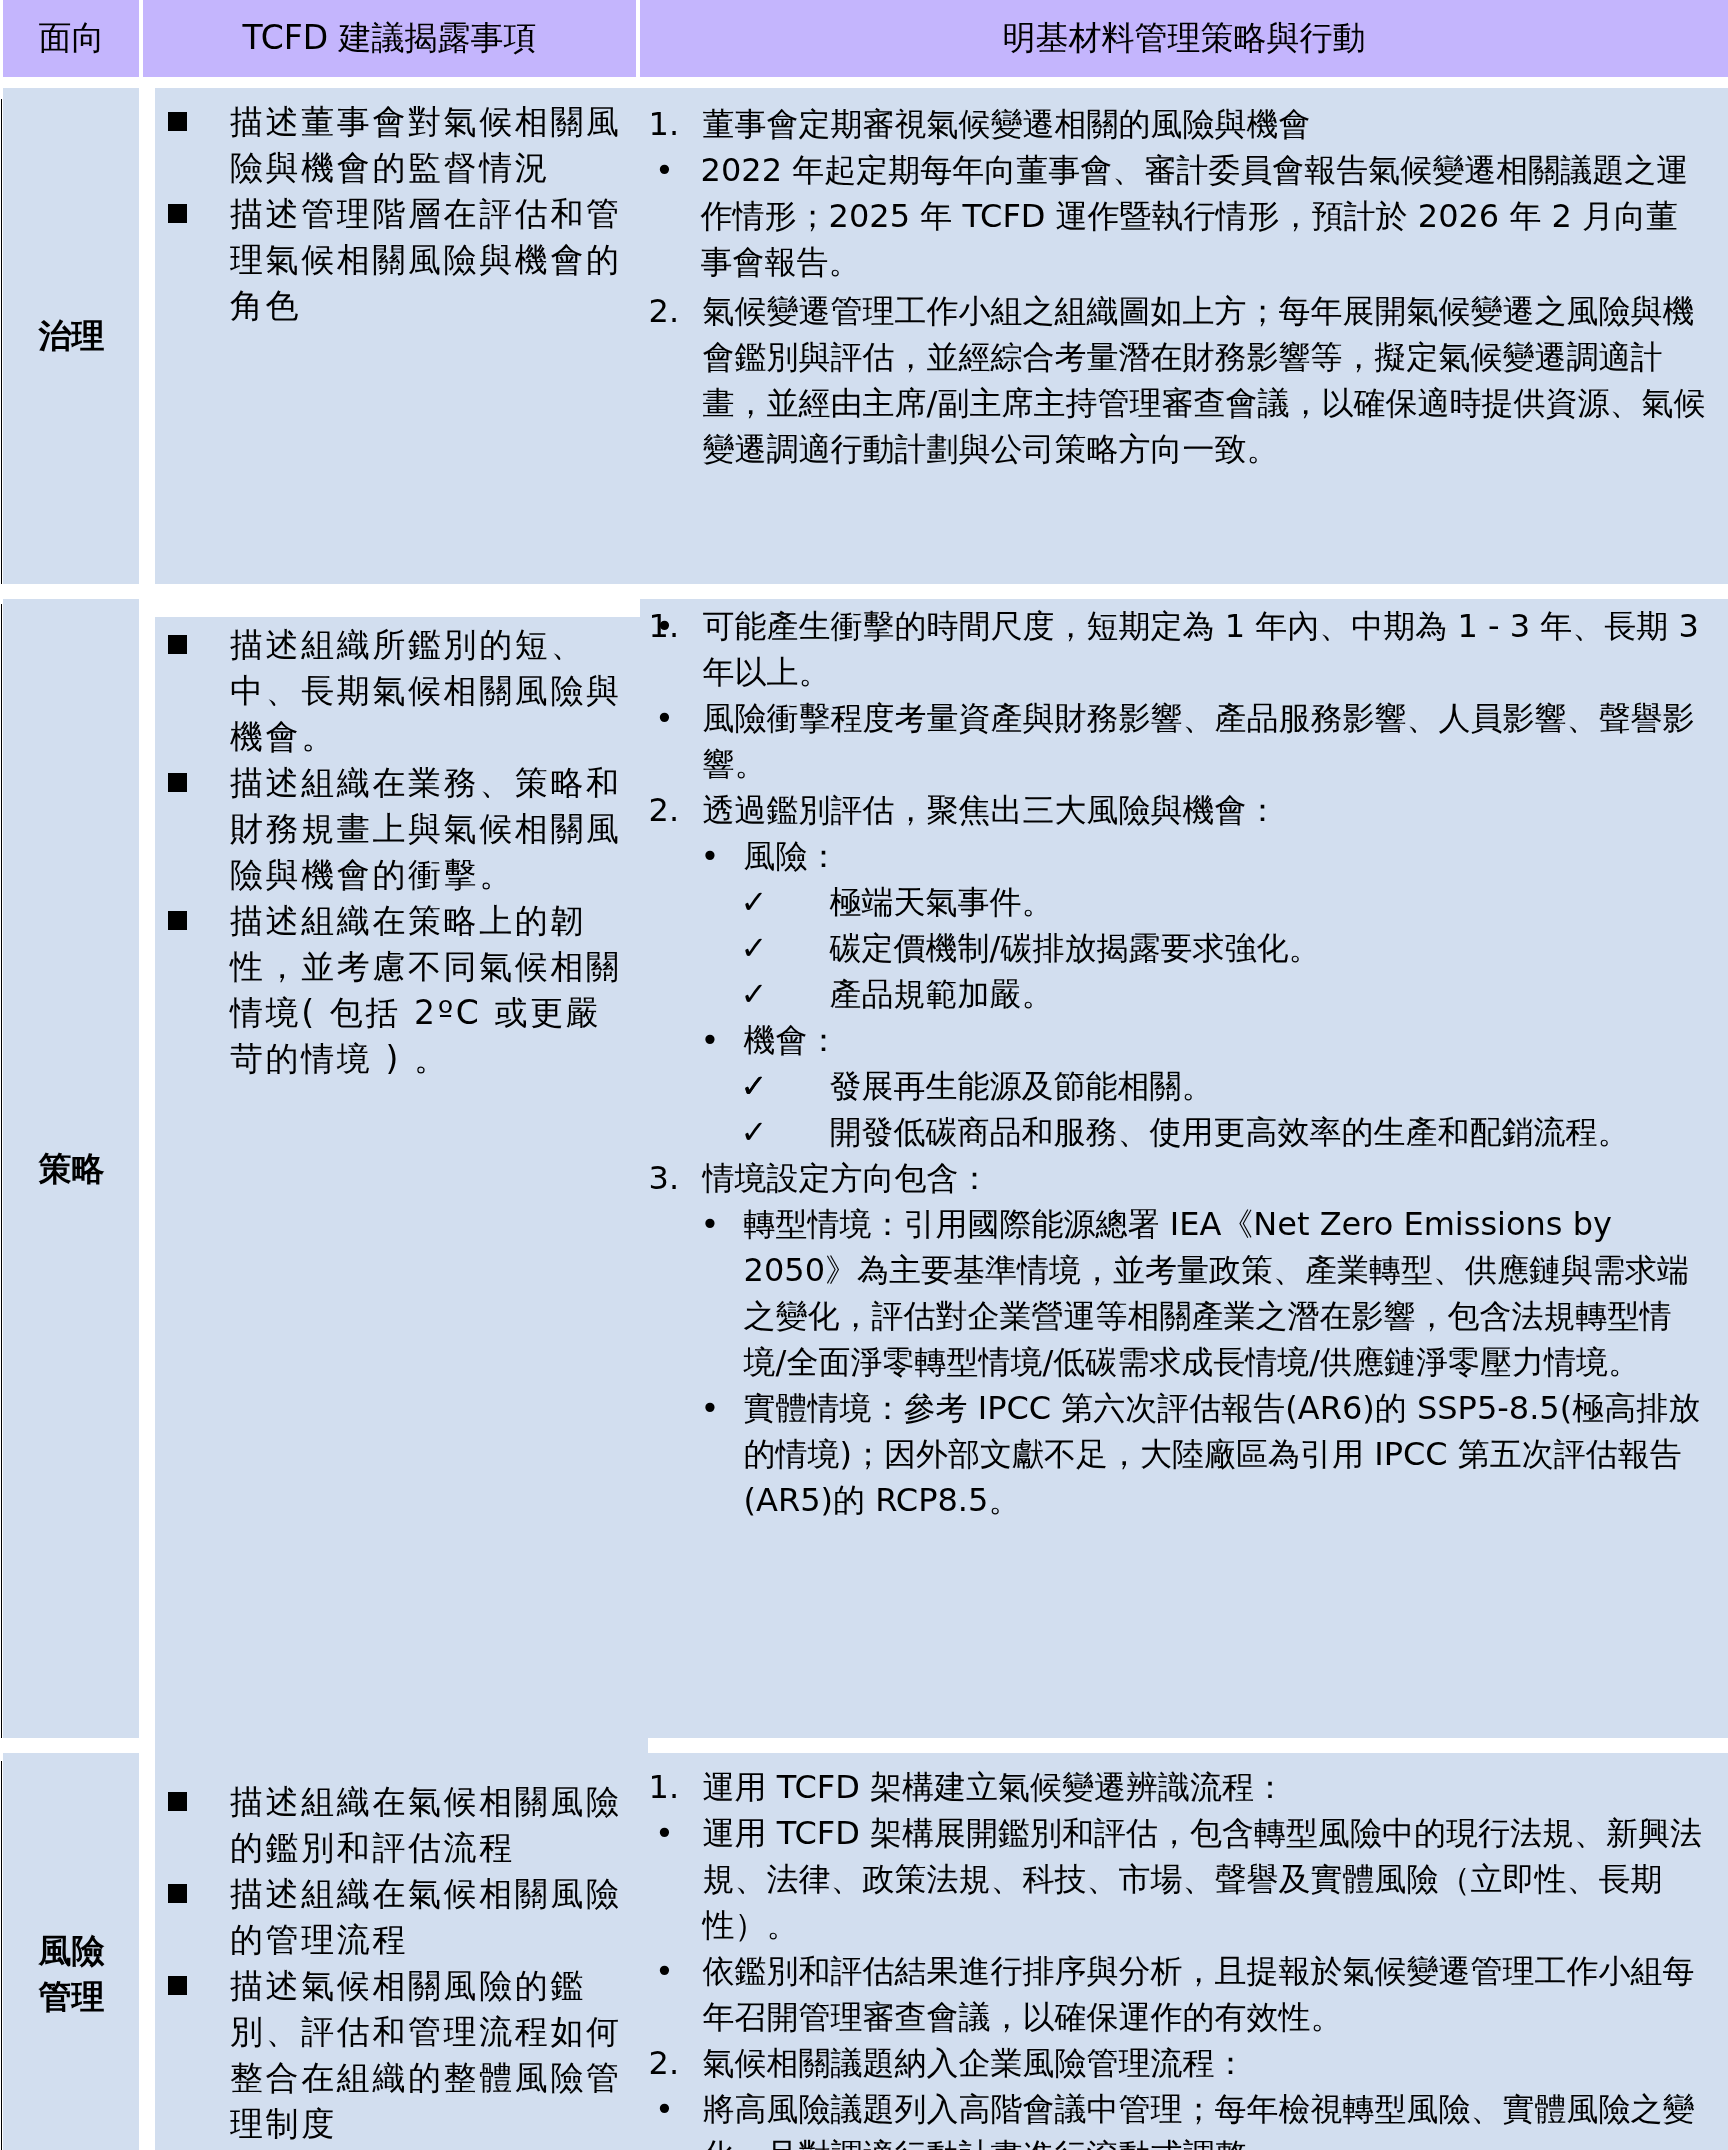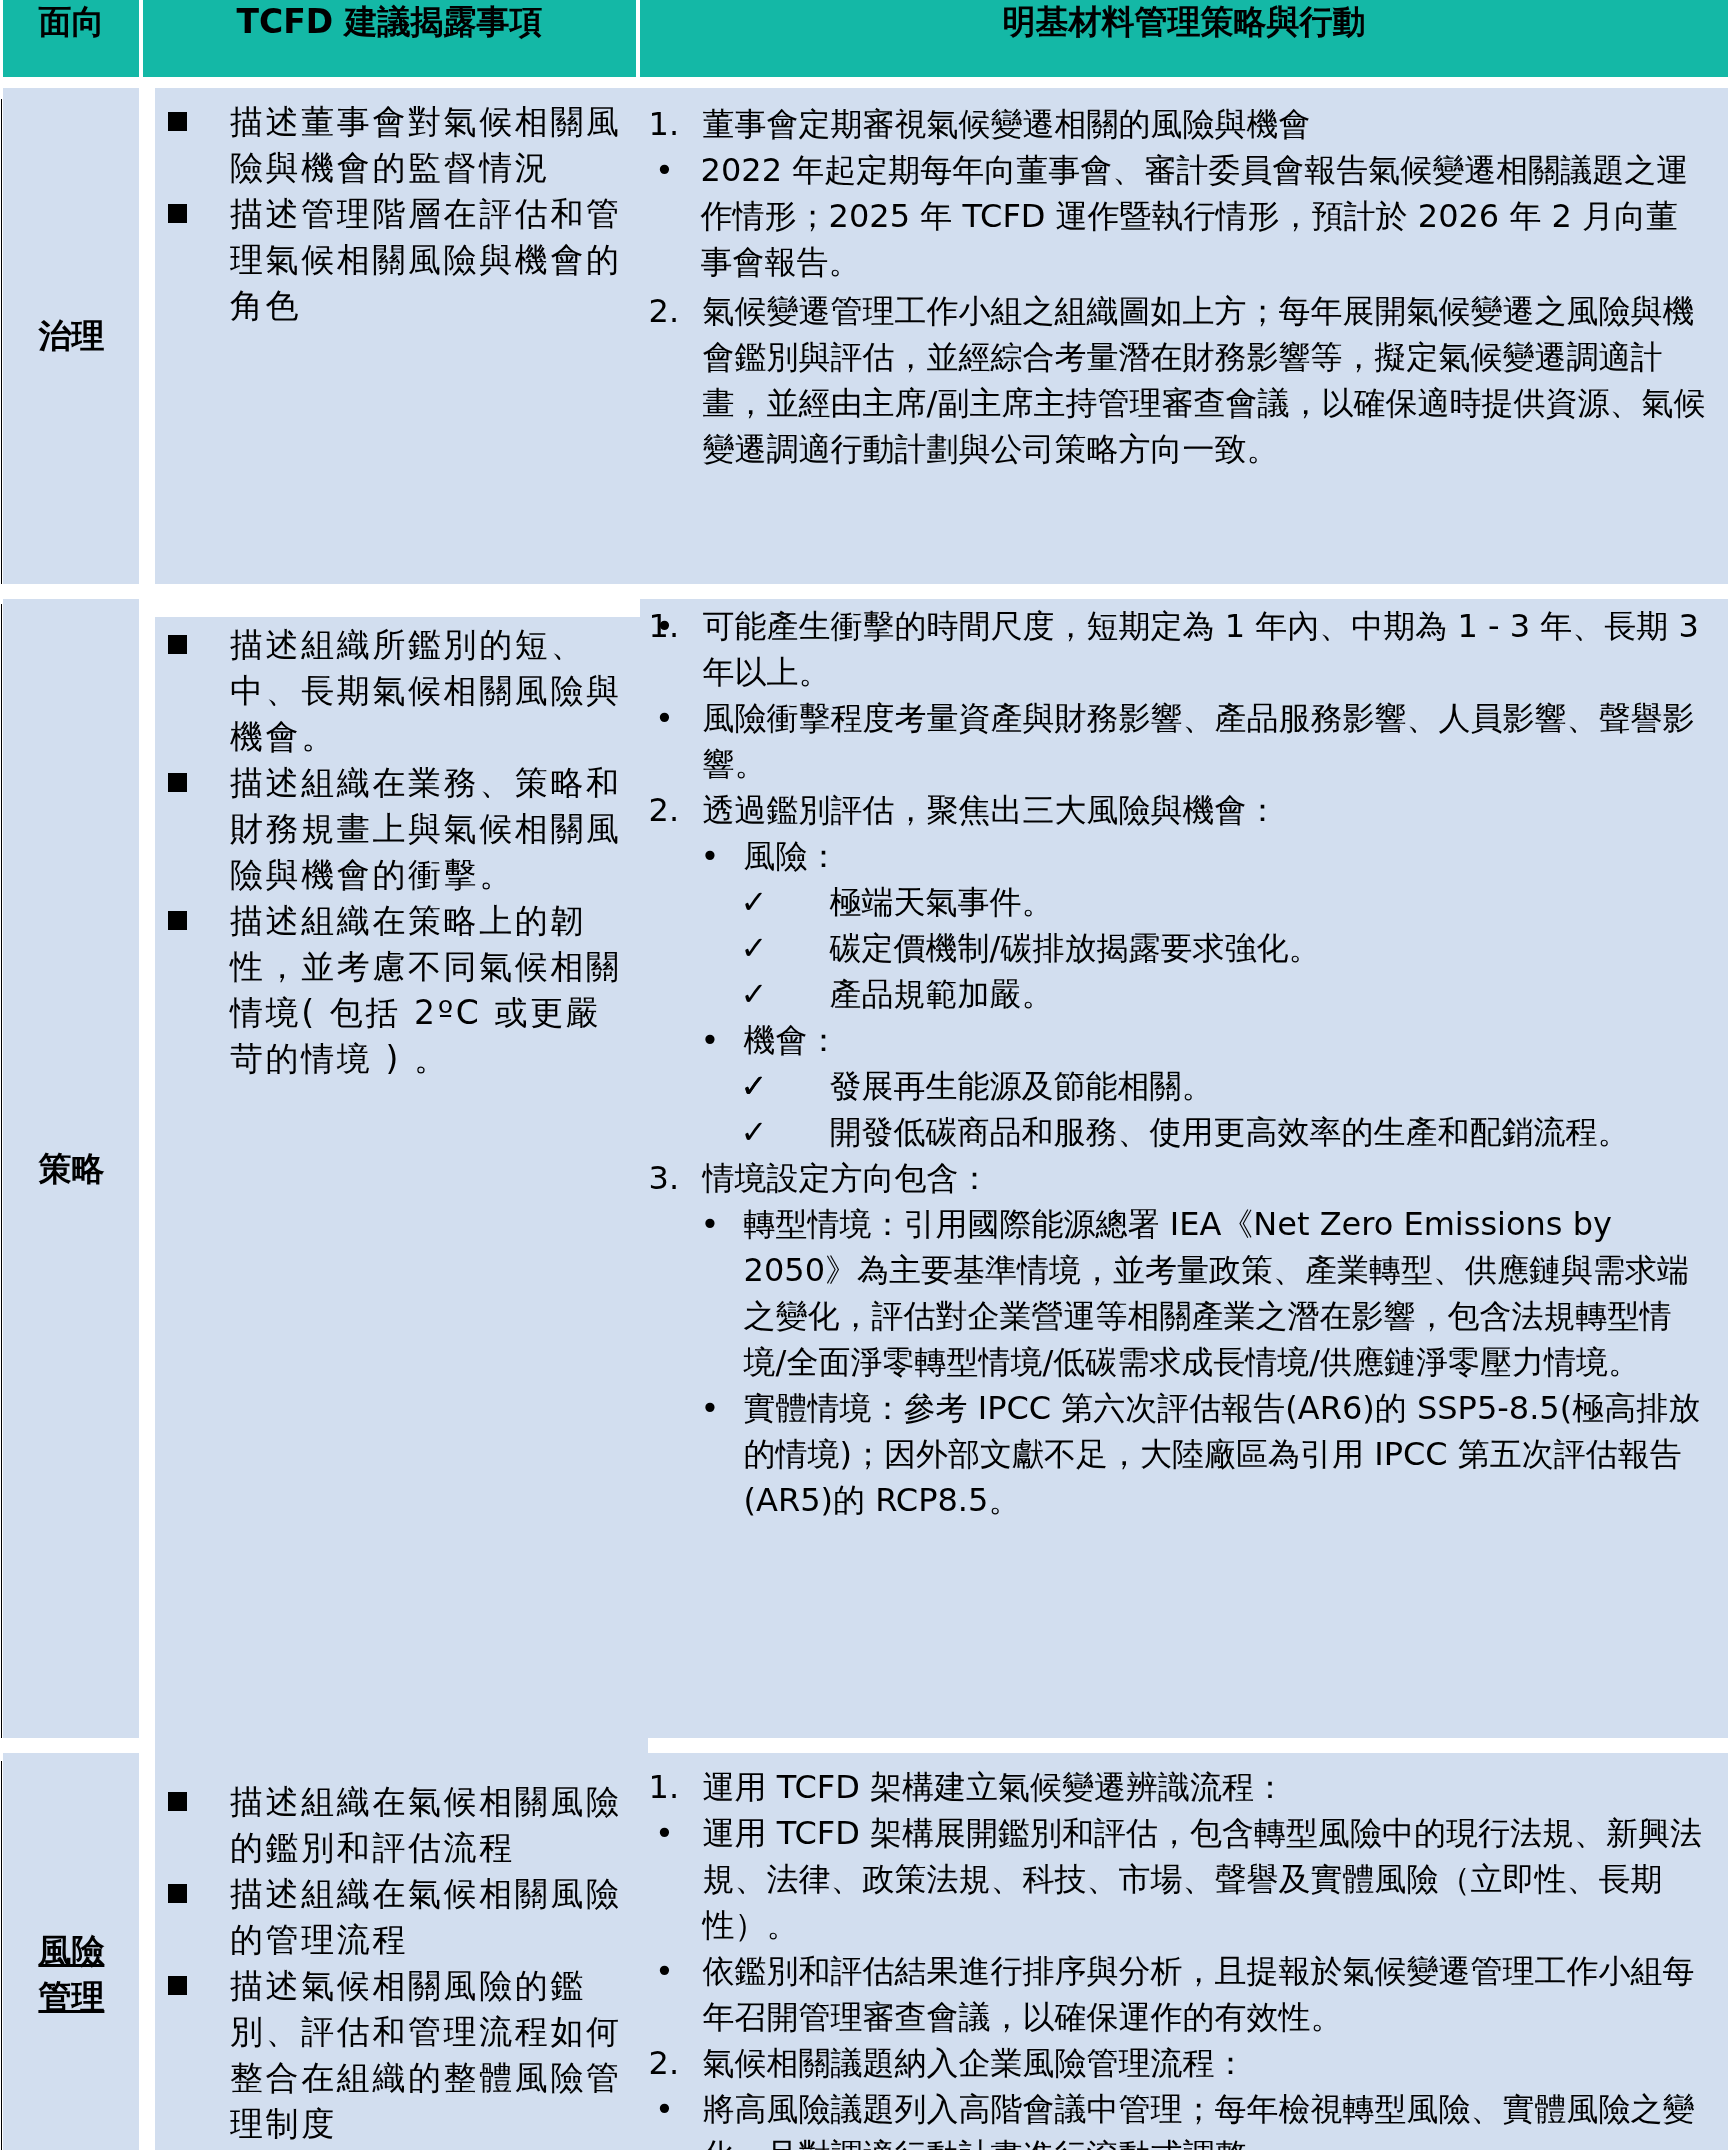--- a/index.html
+++ b/index.html
@@ -1,20 +1,20 @@
 <!DOCTYPE html>
 <html style="font-size:6.9px"><head>
 <meta charset="utf-8">
 <style>
   html, body { margin: 0; padding: 0; background: #ffffff; }
   body { width: 1729px; height: 2758px; position: relative; overflow: hidden;
          font-family: "DejaVu Sans", "Liberation Sans", sans-serif; color: #000; }
   .cell { position: absolute; box-sizing: border-box; }
-  .hdr { background: #14b8a6; display: flex; justify-content: center;
-         font-weight: bold; font-size: 33px; }
+  .hdr { background: #c4b5fd; display: flex; align-items: center; justify-content: center;
+         font-weight: normal; font-size: 33px; }
   .body { background: #D2DEEF; }
   .col1 { left: 3.4px; width: 136px; }
   .col2 { left: 143px; width: 493px; margin-left: 12px; }
   .col3 { left: 640px; width: 1088px; }
   .row-label { display: flex; align-items: center; justify-content: center; text-align: center;
                font-weight: bold; font-size: 33px; line-height: 46px; }
   .leftline { position: absolute; left: 0.9px; width: 0.9px; background: #000; }
   .rightline { position: absolute; left: 640px; width: 0.9px; background: #000; }
   .disc { position: absolute; left: 13px; right: 17px; font-size: 33px; line-height: 46px; letter-spacing: 2.6px; }
   .disc .item { position: relative; padding-left: 62px; }
@@ -90,21 +90,21 @@
     <div class="l3"><span class="chk">✓</span></div>
     <div class="l3"><span class="chk">✓</span><span>發展再生能源及節能相關。</span></div>
     <div class="l3"><span class="chk">✓</span><span>開發低碳商品和服務、使用更高效率的生產和配銷流程。</span></div>
     <div class="l1"><span class="num">3.</span><span>情境設定方向包含：</span></div>
     <div class="l2w"><span class="dotw" style="left:52px;">•</span><span>轉型情境：引用國際能源總署 IEA《Net Zero Emissions by 2050》為主要基準情境，並考量政策、產業轉型、供應鏈與需求端之變化，評估對企業營運等相關產業之潛在影響，包含法規轉型情境/全面淨零轉型情境/低碳需求成長情境/供應鏈淨零壓力情境。</span></div>
     <div class="l2w"><span class="dotw" style="left:52px;">•</span><span>實體情境：參考 IPCC 第六次評估報告(AR6)的 SSP5-8.5(極高排放的情境)；因外部文獻不足，大陸廠區為引用 IPCC 第五次評估報告(AR5)的 RCP8.5。</span></div>
   </div>
 </div>
 
 <div class="cell body col1 row-label" style="top:1753px;height:441px;">
-    <span style="width:69px;display:block;text-decoration:underline;">風險管理</span>
+    <span style="width:69px;display:block;">風險管理</span>
   </div>
 <div class="leftline" style="top:1761px;height:432px;"></div>
 <div class="cell body col2" style="top:1753px;height:441px;">
   <div class="disc" style="top:26px;">
     <div class="item"><span class="sq"></span><span>描述組織在氣候相關風險的鑑別和評估流程</span></div>
     <div class="item"><span class="sq"></span><span>描述組織在氣候相關風險的管理流程</span></div>
     <div class="item"><span class="sq"></span><span>描述氣候相關風險的鑑別、評估和管理流程如何整合在組織的整體風險管理制度</span></div>
   </div>
 </div>
 <div class="rightline" style="top:1761px;height:432px;"></div>

